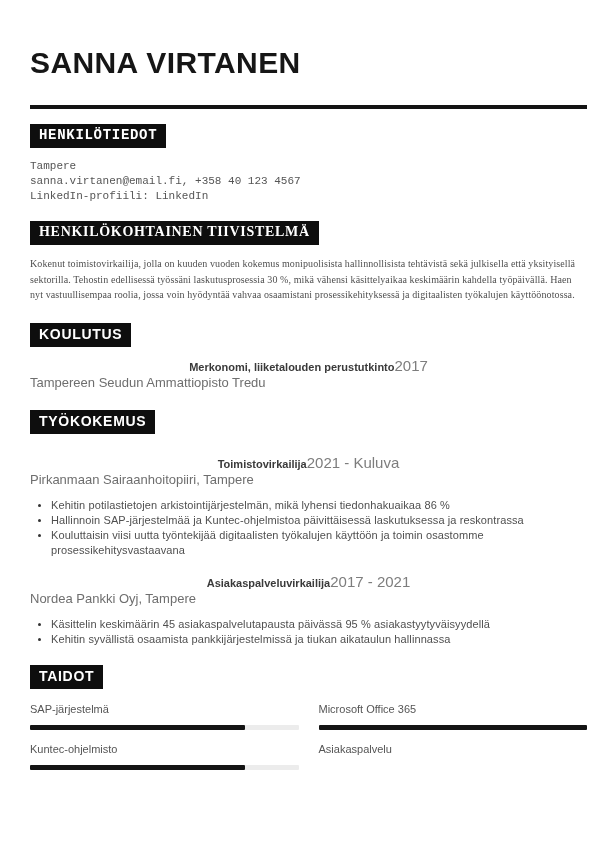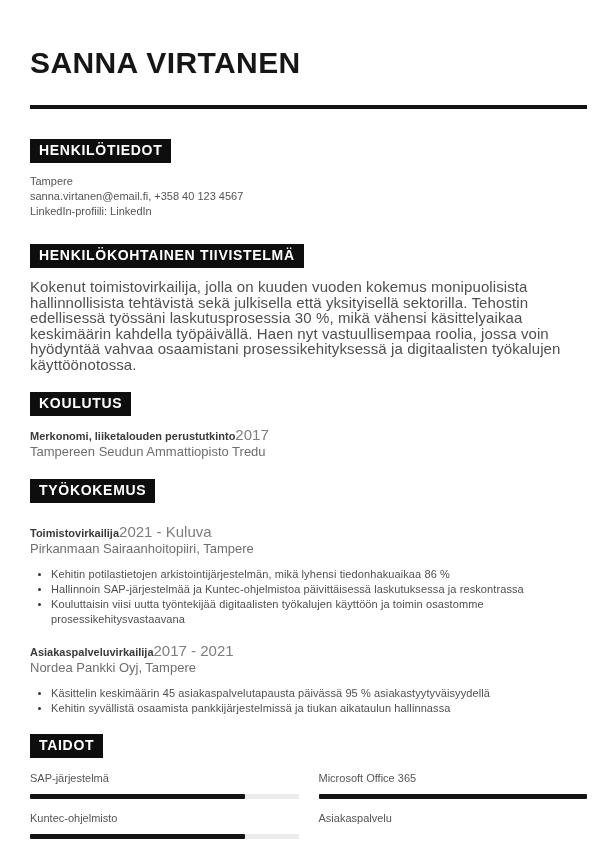--- a/index.html
+++ b/index.html
@@ -24,25 +24,25 @@
     display: inline-block;
     background: #0e0e0e; color: #ffffff;
     font-size: 14px; font-weight: 600; letter-spacing: 0.7px;
     padding: 3px 9px 5px 9px;
     margin: 0 0 11px 0;
   }
 
   .line { font-size: 11px; line-height: 15px; margin: 0; color: #555555; }
 
   .summary-text {
-    font-size: 15px; line-height: 15.5px; margin: 0; color: #4f4f4f;
+    font-size: 10px; line-height: 15.5px; margin: 0; color: #4f4f4f;
     letter-spacing: 0.1px;
   }
 
-  .item-head { display: flex; justify-content: flex-start; align-items: baseline; }
+  .item-head { display: flex; justify-content: center; align-items: baseline; }
   .item-title { font-size: 11px; line-height: 15px; font-weight: 700; color: #3a3a3a; }
   .item-date { font-size: 15px; line-height: 15px; color: #7d7d7d; white-space: nowrap; }
   .item-sub { font-size: 13px; line-height: 15px; color: #6e6e6e; }
 
   .job { margin-top: 10px; }
   .job + .job { margin-top: 16px; }
   .job ul { margin: 11px 0 0 0; padding: 0 0 0 21px; }
   .job li { font-size: 11px; line-height: 15px; color: #4f4f4f; letter-spacing: 0.1px; }
   .job li::marker { color: #333333; font-size: 10px; }
 
@@ -56,28 +56,28 @@
   .skill-fill { height: 100%; background: #141414; border-radius: 1px; }
 </style>
 </head>
 <body>
 
 <div class="page">
 
   <h1 class="name-title">SANNA VIRTANEN</h1>
   <div class="rule"></div>
 
-  <div class="sec" style="margin-top:30px;">
+  <div class="sec" style="margin-top:15px;font-family:Liberation Mono, monospace;">
     <div class="sec-header">HENKILÖTIEDOT</div>
     <p class="line">Tampere</p>
     <p class="line">sanna.virtanen@email.fi, +358 40 123 4567</p>
     <p class="line"><span>LinkedIn-profiili: </span><span>LinkedIn</span></p>
   </div>
 
-  <div class="sec" style="margin-top:25px;">
+  <div class="sec" style="margin-top:17px;font-family:Liberation Serif, serif;">
     <div class="sec-header">HENKILÖKOHTAINEN TIIVISTELMÄ</div>
     <p class="summary-text">Kokenut toimistovirkailija, jolla on kuuden vuoden kokemus monipuolisista hallinnollisista tehtävistä sekä julkisella että yksityisellä sektorilla. Tehostin edellisessä työssäni laskutusprosessia 30 %, mikä vähensi käsittelyaikaa keskimäärin kahdella työpäivällä. Haen nyt vastuullisempaa roolia, jossa voin hyödyntää vahvaa osaamistani prosessikehityksessä ja digitaalisten työkalujen käyttöönotossa.</p>
   </div>
 
   <div class="sec">
     <div class="sec-header">KOULUTUS</div>
     <div>
       <div class="item-head">
         <span class="item-title">Merkonomi, liiketalouden perustutkinto</span>
         <span class="item-date">2017</span>

